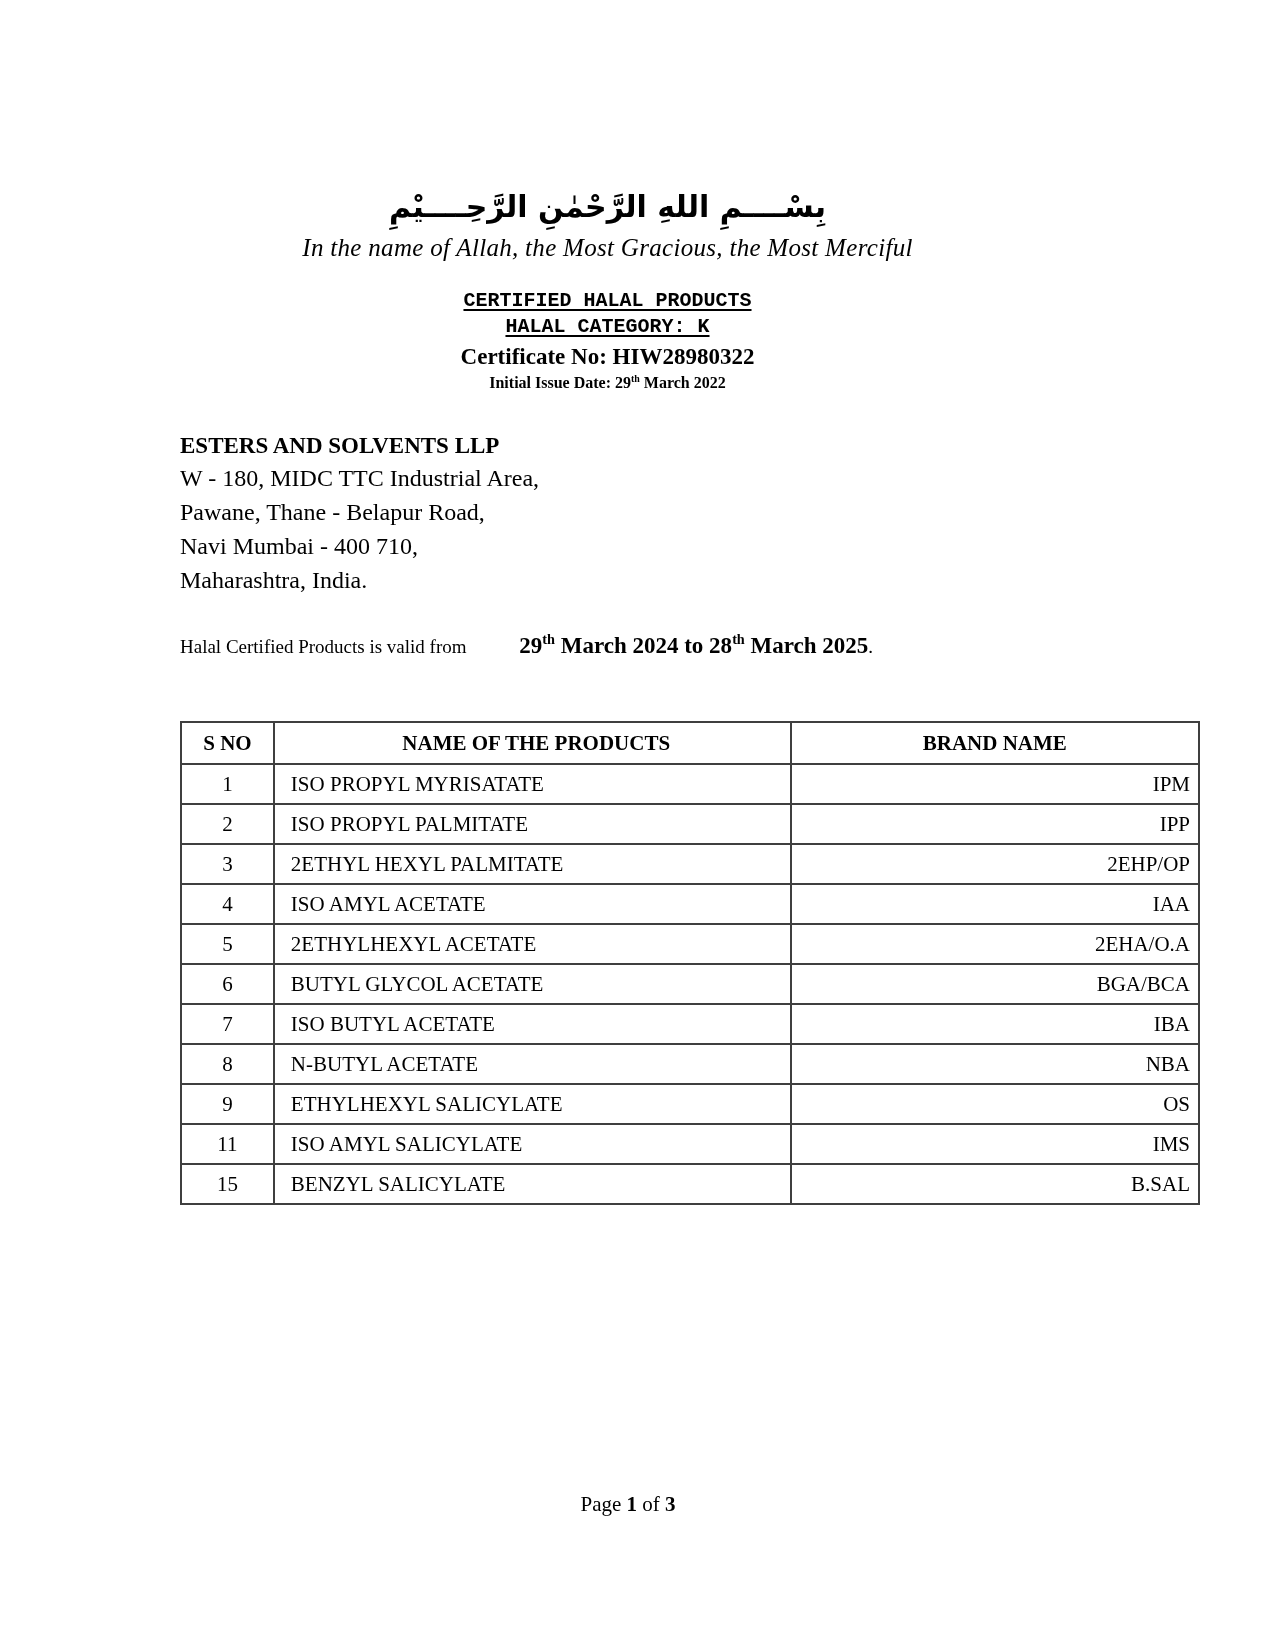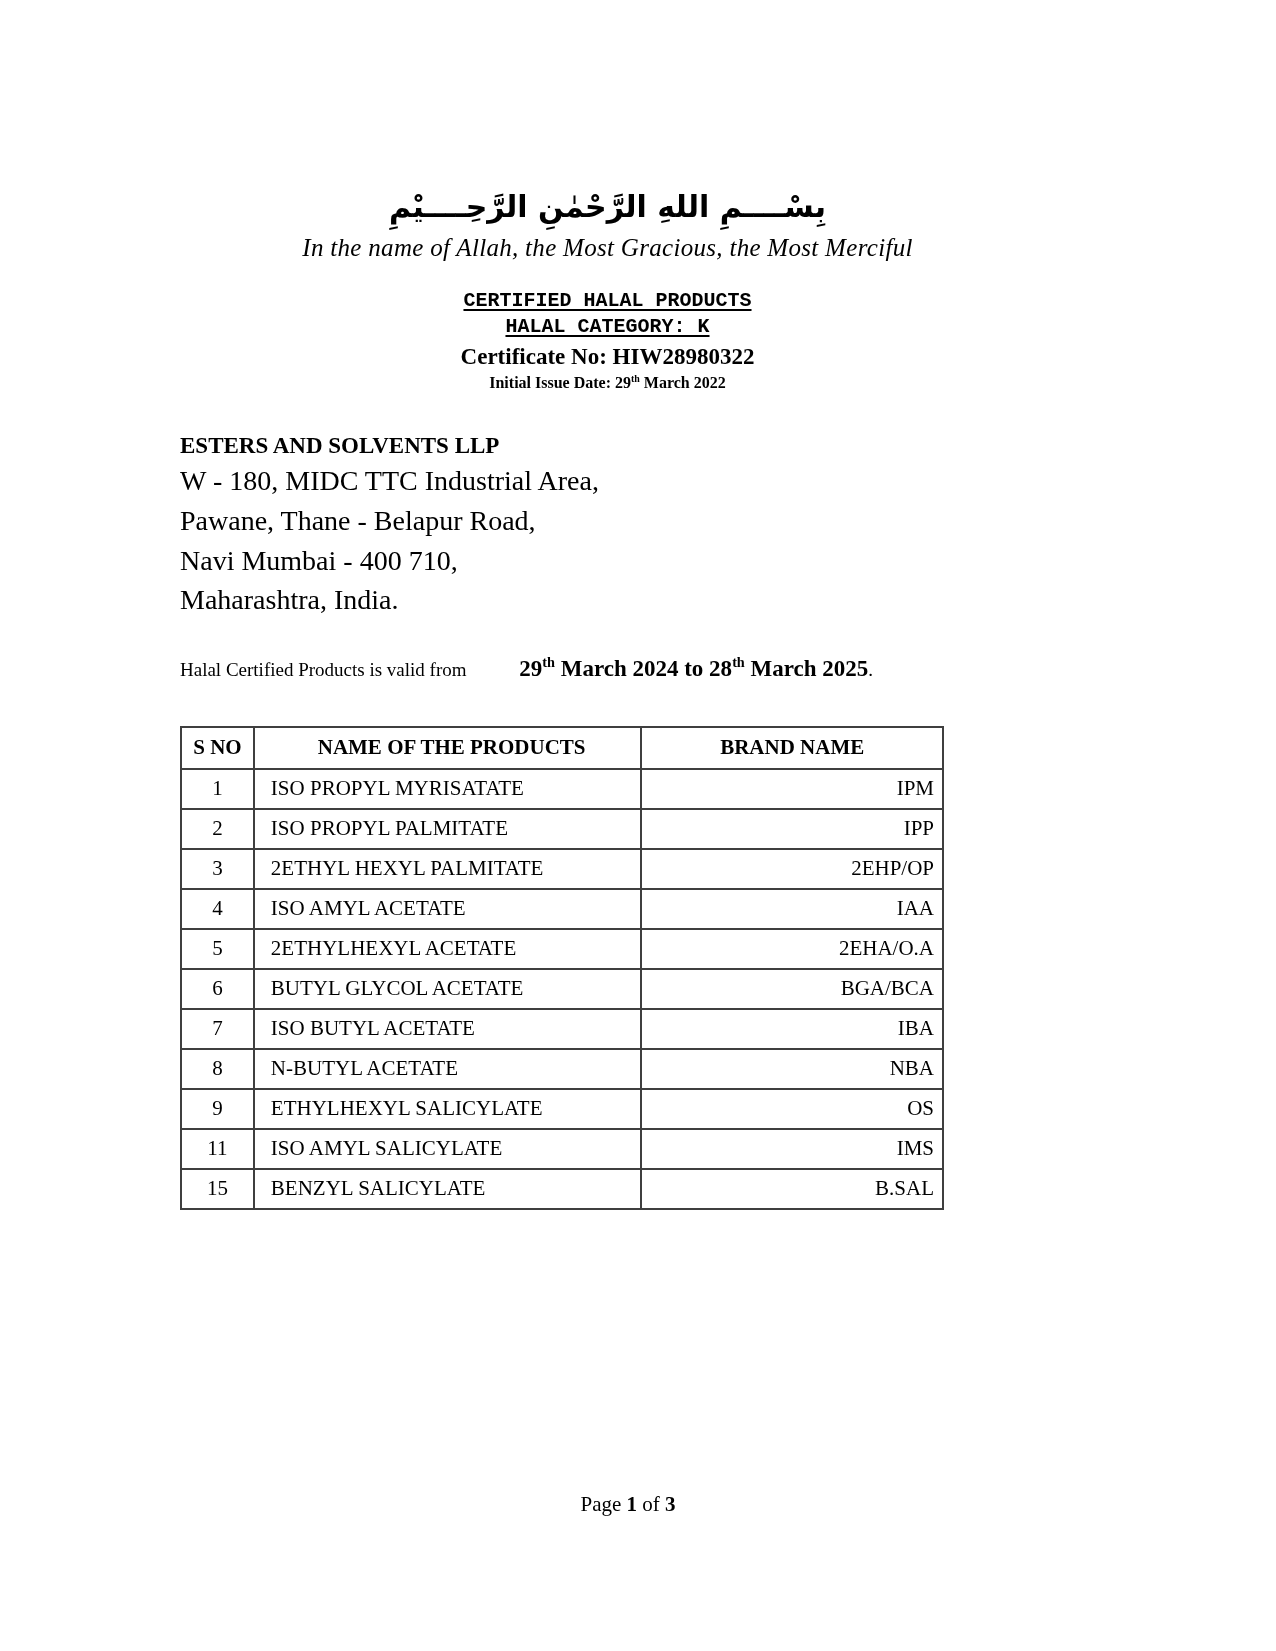--- a/index.html
+++ b/index.html
@@ -51,35 +51,35 @@
     margin-top: 3px;
   }
   .issue-line sup, .validity sup { font-size: 0.62em; }
   .company-block { margin-top: 40px; }
   .company-name {
     font-size: 23px;
     font-weight: bold;
     line-height: 1.25;
   }
   .address-line {
-    font-size: 28px;
+    font-size: 24px;
     line-height: 1.42;
   }
   .validity {
     margin-top: 34px;
     font-size: 19px;
   }
   .validity .bold-dates {
     font-size: 23px;
     font-weight: bold;
     margin-left: 48px;
   }
   .products-table {
-    margin-top: 44px;
-    width: 764px;
+    margin-top: 62px;
+    width: 1020px;
     border-collapse: collapse;
     font-size: 21px;
   }
   .products-table th, .products-table td {
     border: 2px solid #3f3f3f;
     padding: 6px 8px;
     height: 40px;
     vertical-align: middle;
   }
   .products-table th {

